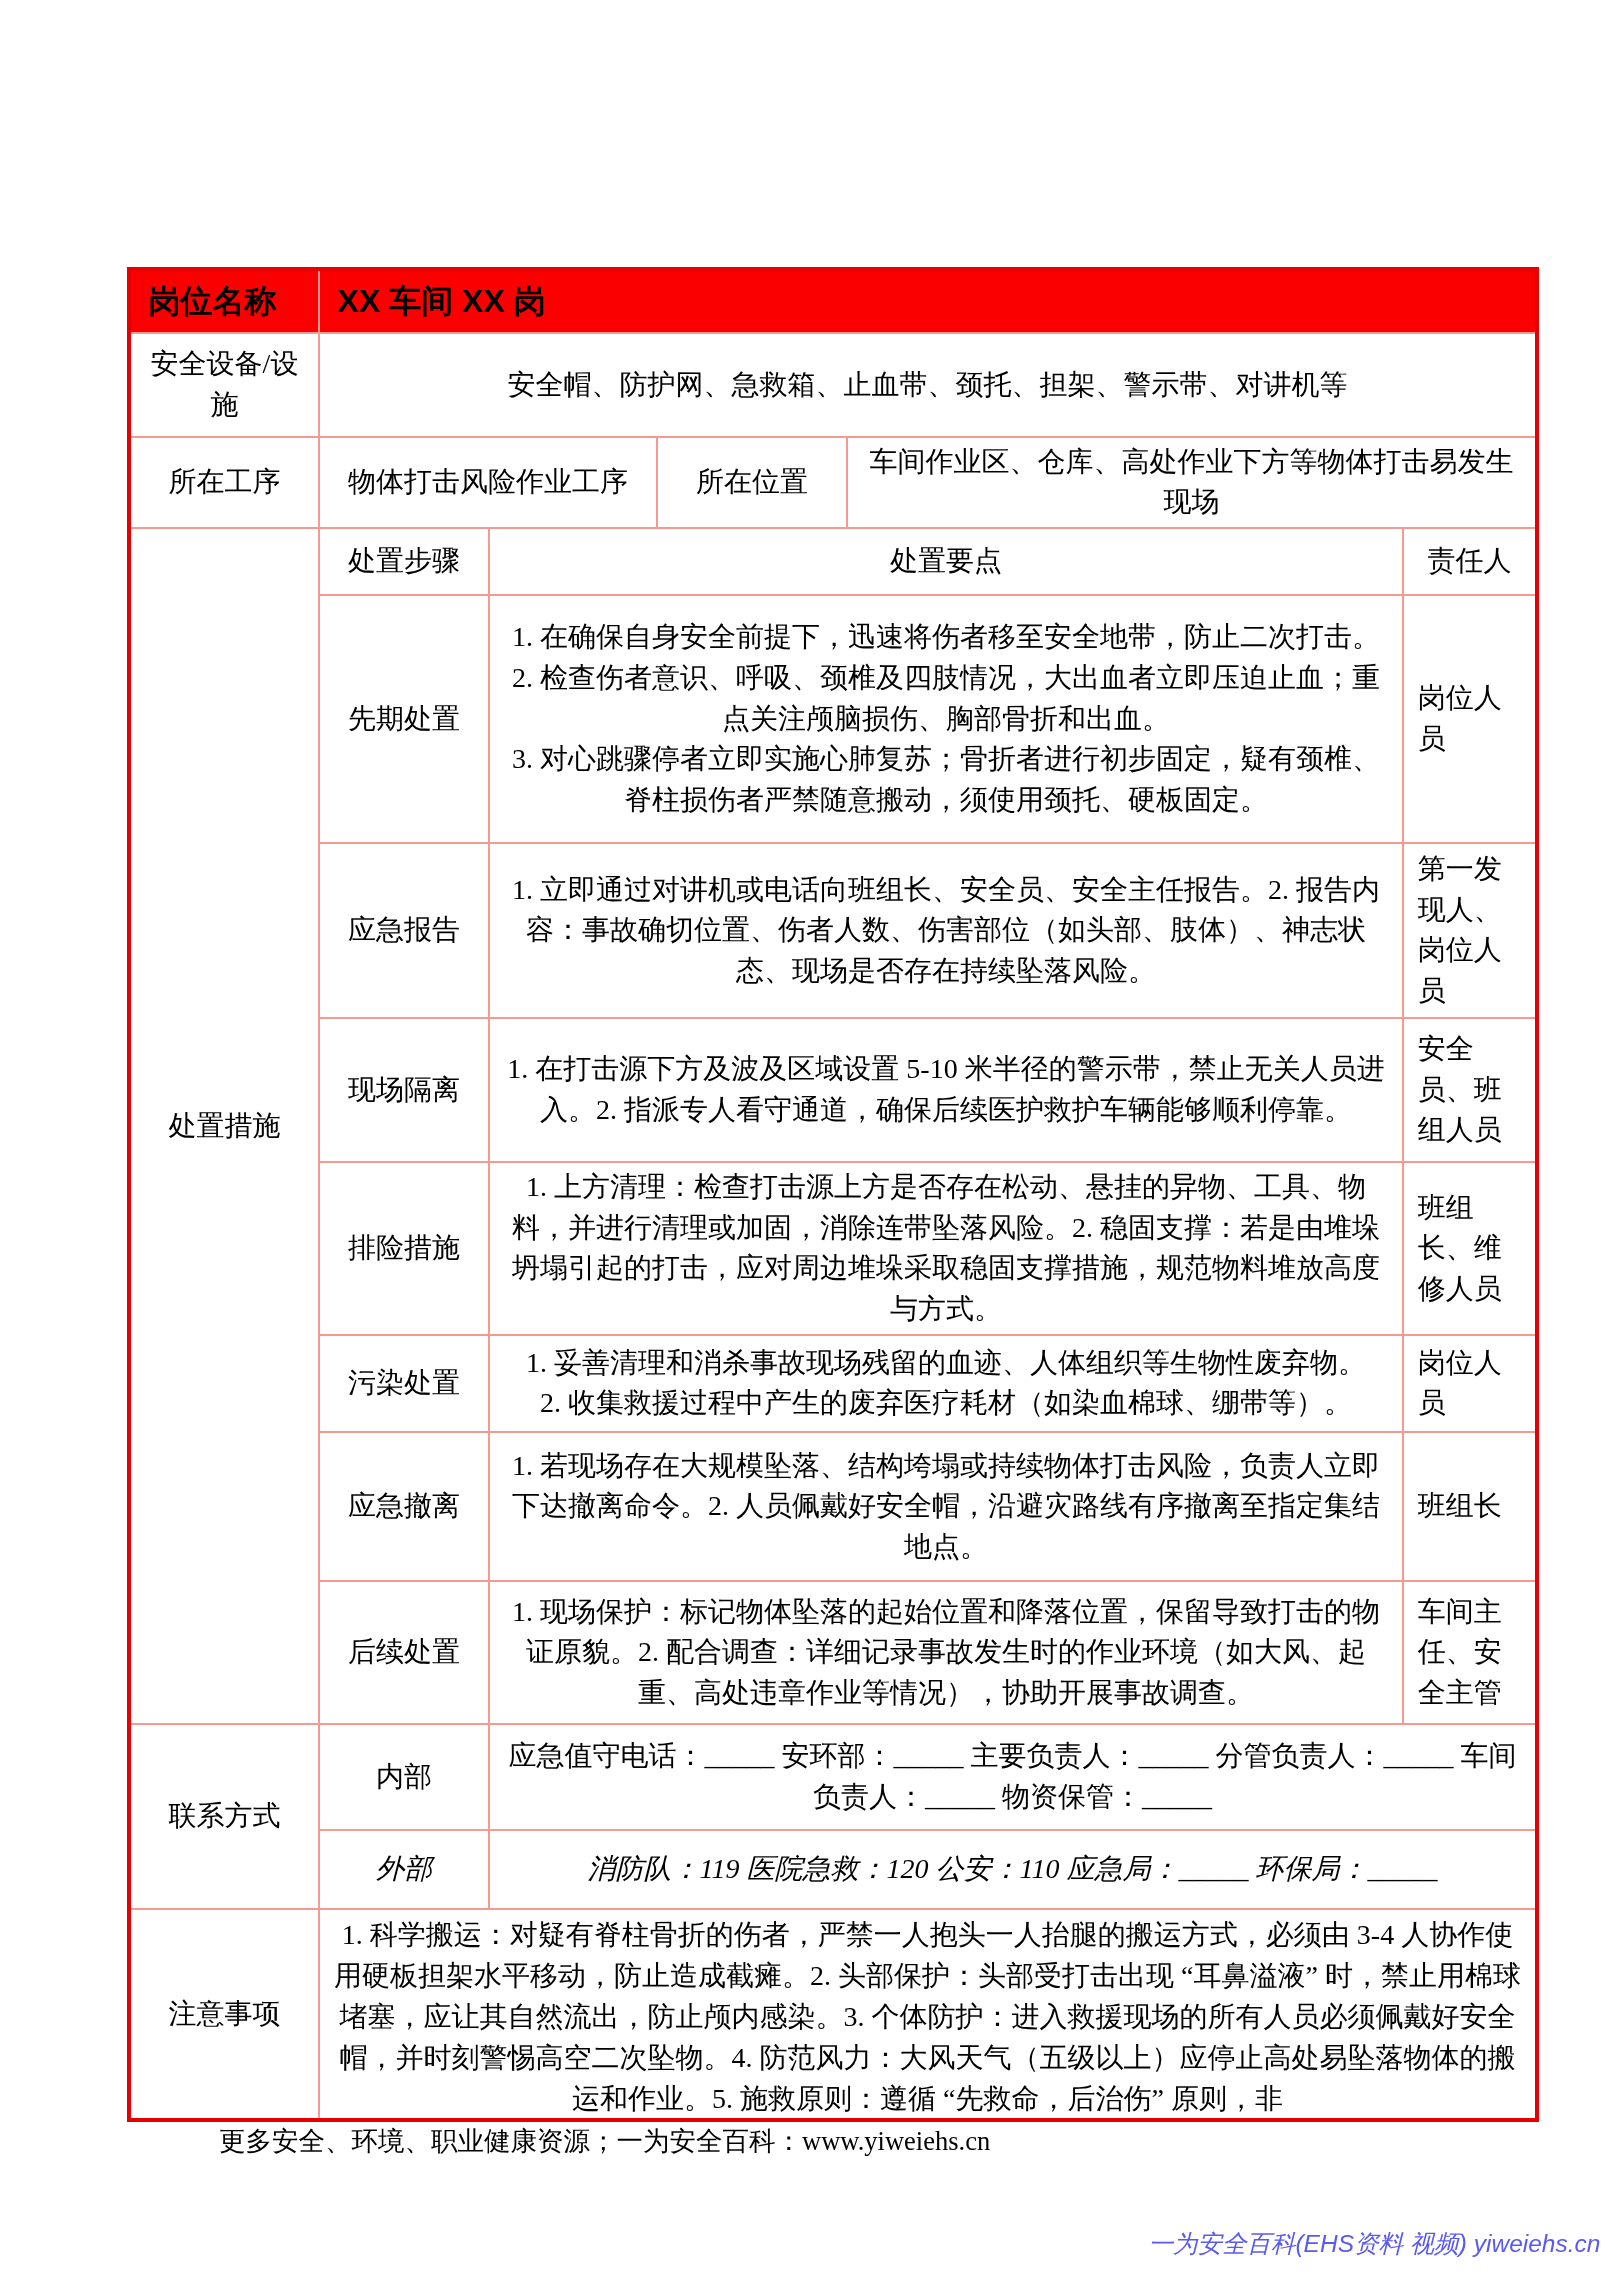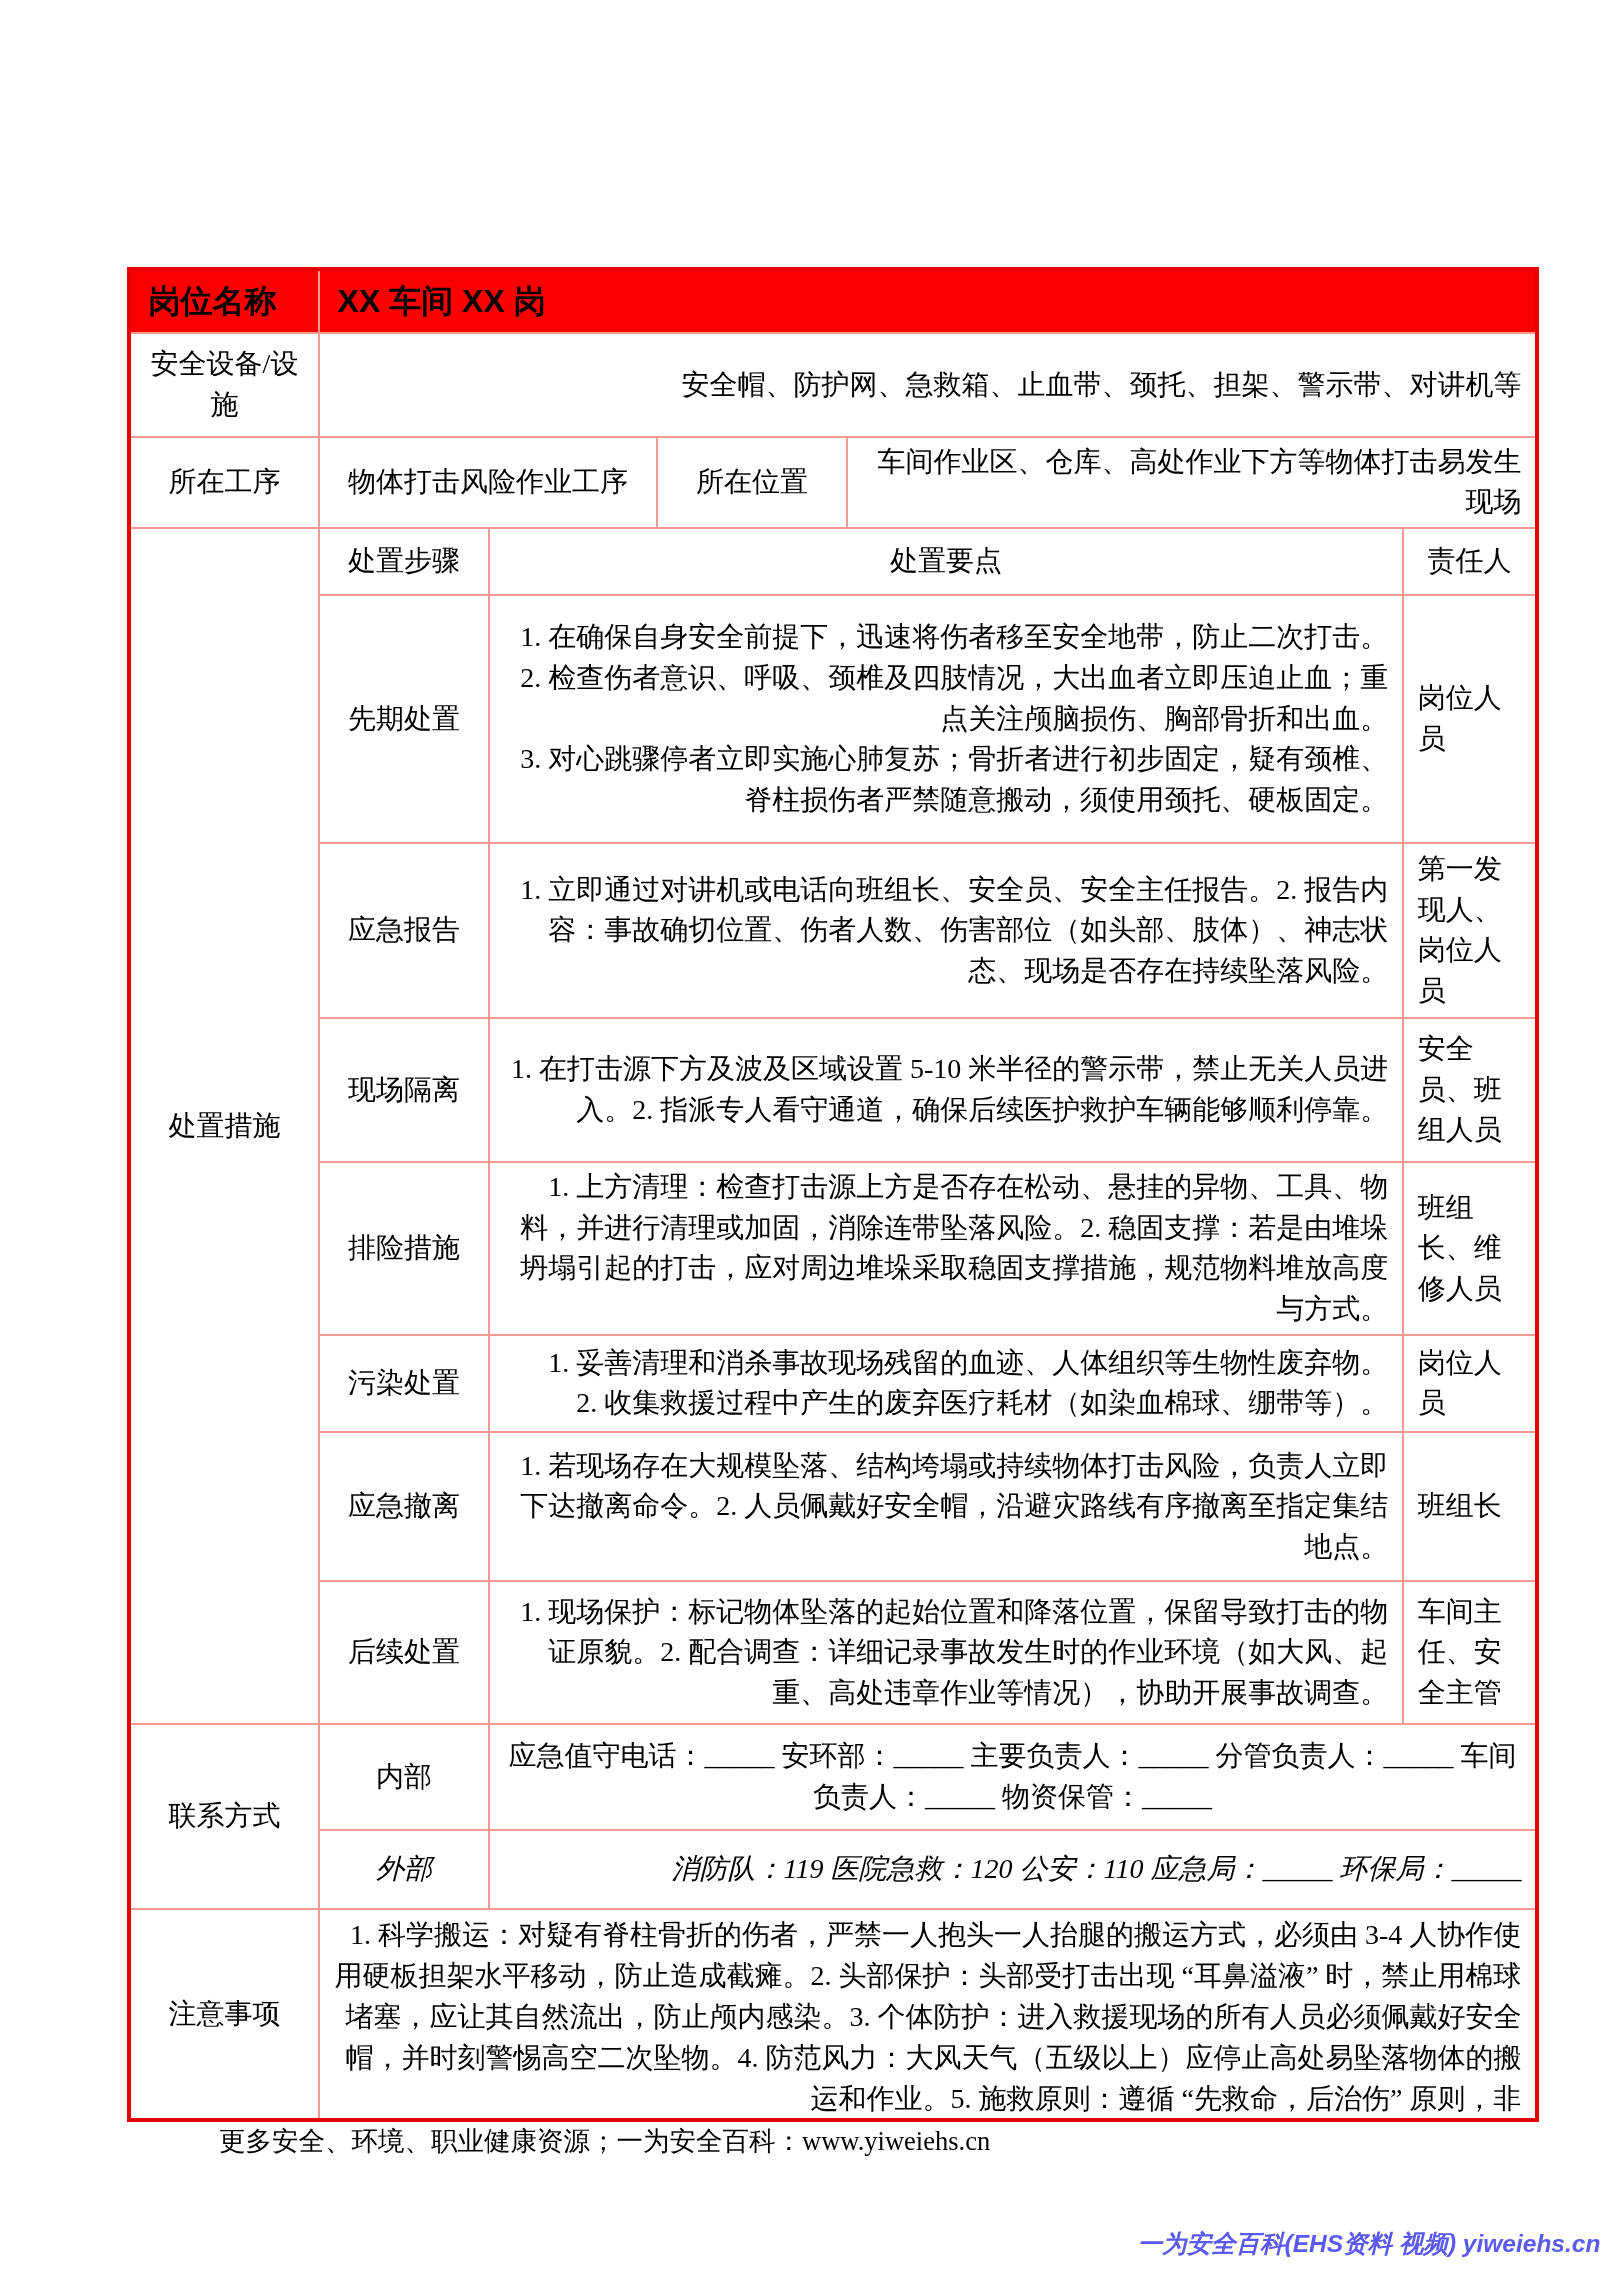--- a/index.html
+++ b/index.html
@@ -43,35 +43,35 @@
   tr.hdr td{
     background:#fb0000;
     color:#000000;
     font-family:"Liberation Sans", sans-serif;
     font-weight:bold;
     font-size:32px;
     text-align:left;
     padding-left:17.6px;
   }
   td.resp{ padding:3.9px 9.8px; text-align:left; }
-  td.points{ text-align:right; }
+  td.points{ text-align:center; }
   .pre{ white-space:pre-line; }
   td.center-txt{ text-align:center; }
   .notes-clip{ max-height:200px; overflow:hidden; line-height:41px; }
   .footer{
     position:absolute;
     left:219px; top:2123px;
     font-size:26.5px;
     font-family:"Liberation Serif", serif;
   }
   .watermark{
     position:absolute;
     right:19.6px; top:2227px;
     font-size:24.5px;
-    font-weight:bold;
+    font-weight:normal;
     font-style:italic;
     color:#5a5af0;
     font-family:"Liberation Sans", sans-serif;
   }
 </style>
 </head>
 <body>
 
 <div class="page">
 

